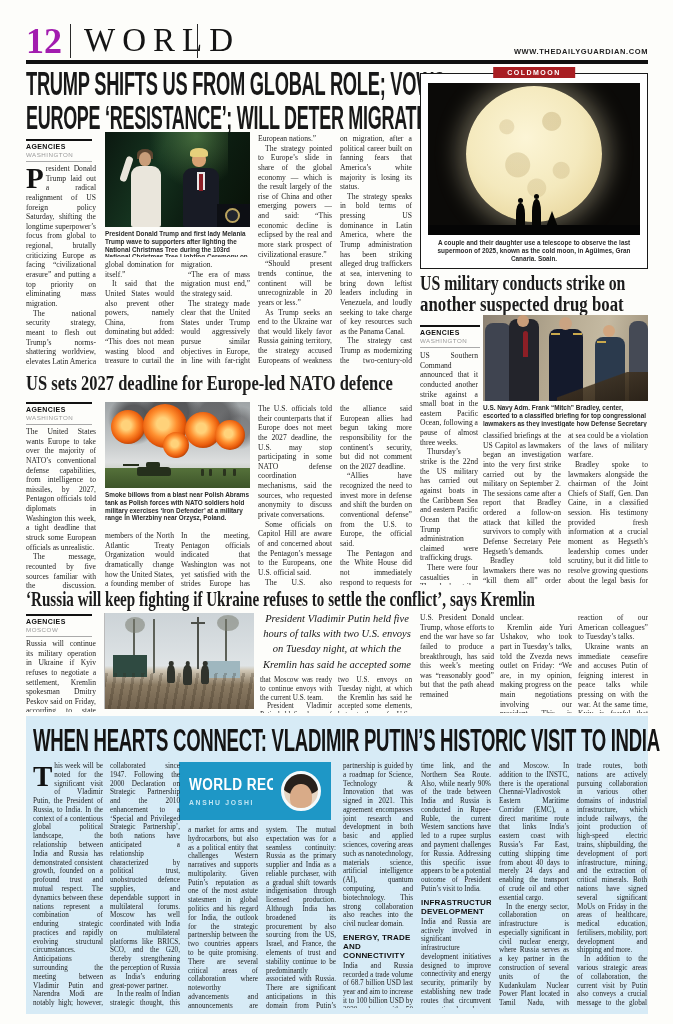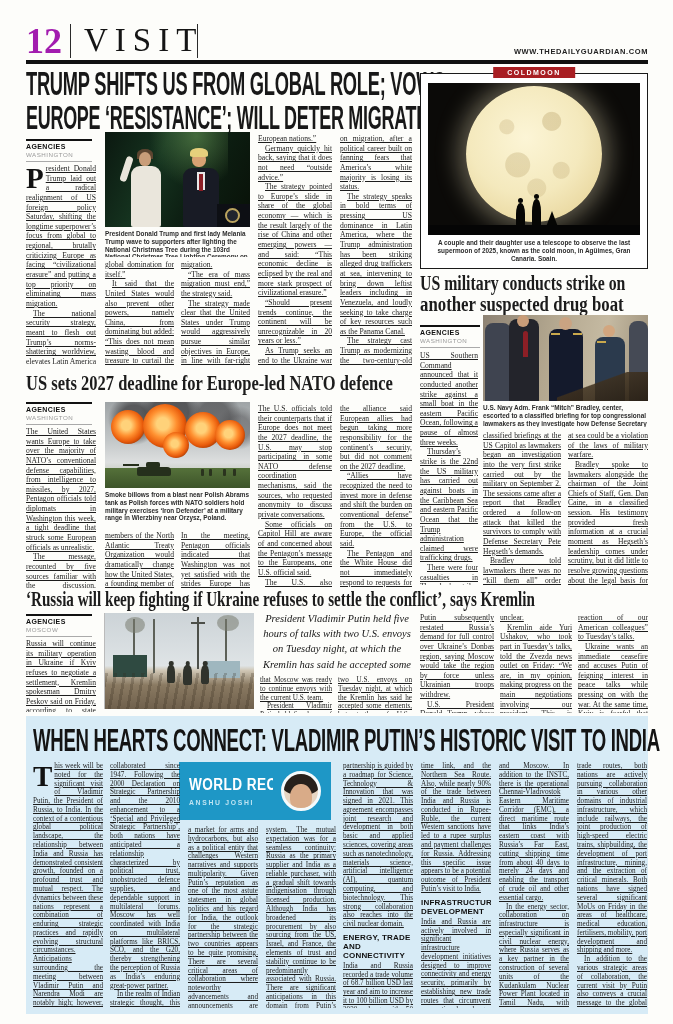--- a/index.html
+++ b/index.html
@@ -23,21 +23,21 @@
      font:700 33px "Liberation Sans", sans-serif; letter-spacing:-.5px; color:#181818; line-height:1.02; }
   .hl-serif { font:700 21px "Liberation Serif", serif; color:#1c1c1c; white-space:nowrap;
      transform-origin:0 50%; line-height:1.06; }
 
   
   .byline { border-top:2.5px solid #111; border-bottom:1px solid #aaa; padding:2px 0 3px; }
   .byline .ag { font:700 7px "Liberation Sans", sans-serif; letter-spacing:.4px; color:#111; }
   .byline .ct { font:400 6.2px "Liberation Sans", sans-serif; letter-spacing:.5px; color:#999; margin-top:1px; }
 
   
-  .col { overflow:hidden; text-align:justify; font-size:7.6px; line-height:1.27; color:#1d1d1d;text-decoration:underline; }
+  .col { overflow:hidden; text-align:justify; font-size:7.6px; line-height:1.27; color:#1d1d1d; }
   .col p { margin:0; }
   .col p + p { text-indent:7px; }
   .col.small { font-size:7.2px; line-height:1.22; }
   .dropcap > p:first-child::first-letter { float:left; font:700 29px/0.85 "Liberation Serif", serif;
      padding:2px 2px 0 0; color:#111; }
   .caption { font:700 6.4px/1.22 "Liberation Sans", sans-serif; color:#2b2b2b; overflow:hidden; }
   .subhead { font:700 8px "Liberation Sans", sans-serif; color:#101010; letter-spacing:.2px; margin:4px 0 2px; }
   .pullquote { font:400 10.5px/1.45 "Liberation Serif", serif; font-style:italic; text-align:center; color:#161616; overflow:hidden; }
 
   
@@ -129,21 +129,21 @@
 </style>
 </head>
 <body>
 
 <div class="page">
 
   <div class="abs" style="left:26px; top:20px;">
     <div class="pagenum">12</div>
   </div>
   <div class="abs vrule" style="left:70px; top:24px; height:34px;"></div>
-  <div class="abs section-title" style="left:84px; top:22px;">VISIT</div>
+  <div class="abs section-title" style="left:84px; top:22px;">WORLD</div>
   <div class="abs vrule" style="left:197px; top:24px; height:34px;"></div>
   <div class="abs site-url" style="right:25px; top:47px;">WWW.THEDAILYGUARDIAN.COM</div>
   <div class="abs topbar" style="left:26px; right:25px; top:60px; height:4px;"></div>
 
   <div class="abs hl-condensed" style="left:26px; top:67px;">
     <span style="transform:scaleX(.555);">TRUMP SHIFTS US FROM GLOBAL ROLE; VOWS</span>
     <span style="transform:scaleX(.545);">EUROPE ‘RESISTANCE’; WILL DETER MIGRATION</span>
   </div>
 
   <div class="abs byline" style="left:26px; top:139px; width:66px;">
@@ -175,21 +175,20 @@
       <p>global domination for itself.”</p>
       <p>It said that the United States would also prevent other powers, namely China, from dominating but added: “This does not mean wasting blood and treasure to curtail the influence of all the world’s great and middle powers.”</p>
     </div>
   <div class="abs col" style="left:181px; top:260px; width:69px; height:105px;">
       <p>migration.</p>
       <p>“The era of mass migration must end,” the strategy said.</p>
       <p>The strategy made clear that the United States under Trump would aggressively pursue similar objectives in Europe, in line with far-right parties’ agendas.</p>
     </div>
   <div class="abs col" style="left:258px; top:134px; width:74px; height:231px;">
       <p>European nations.”</p>
-      <p>Germany quickly hit back, saying that it does not need “outside advice.”</p>
       <p>The strategy pointed to Europe’s slide in share of the global economy — which is the result largely of the rise of China and other emerging powers — and said: “This economic decline is eclipsed by the real and more stark prospect of civilizational erasure.”</p>
       <p>“Should present trends continue, the continent will be unrecognizable in 20 years or less.”</p>
       <p>As Trump seeks an end to the Ukraine war that would likely favor Russia gaining territory, the strategy accused Europeans of weakness and said the United States should focus on “ending the perception, and preventing the reality, of NATO as a perpetually expanding alliance.” Trump since returning to office in January has ordered sweeping curbs</p>
     </div>
   <div class="abs col" style="left:340px; top:134px; width:72px; height:231px;">
       <p>on migration, after a political career built on fanning fears that America’s white majority is losing its status.</p>
       <p>The strategy speaks in bold terms of pressing US dominance in Latin America, where the Trump administration has been striking alleged drug traffickers at sea, intervening to bring down leftist leaders including in Venezuela, and loudly seeking to take charge of key resources such as the Panama Canal.</p>
       <p>The strategy cast Trump as modernizing the two-century-old Monroe Doctrine, in which the then young United States declared Latin America off-limits to rival powers.</p>
     </div>
 
@@ -313,21 +312,20 @@
 
   <div class="abs pullquote" style="left:260px; top:611px; width:154px; height:62px;">President Vladimir Putin held five hours of talks with two U.S. envoys on Tuesday night, at which the Kremlin has said he accepted some elements, but not others, of a U.S.-drafted peace plan.</div>
   <div class="abs col small" style="left:260px; top:676px; width:72px; height:37px;">
       <p>that Moscow was ready to continue envoys with the current U.S. team.</p>
       <p>President Vladimir Putin held five hours of talks with</p>
     </div>
   <div class="abs col small" style="left:338px; top:676px; width:74px; height:37px;">
       <p>two U.S. envoys on Tuesday night, at which the Kremlin has said he accepted some elements, but not others, of a U.S.-drafted peace plan.</p>
     </div>
   <div class="abs col" style="left:420px; top:613px; width:74px; height:100px;">
-      <p>Putin subsequently restated Russia’s demand for full control over Ukraine’s Donbas region, saying Moscow would take the region by force unless Ukrainian troops withdrew.</p>
       <p>U.S. President Donald Trump, whose efforts to end the war have so far failed to produce a breakthrough, has said this week’s meeting was “reasonably good” but that the path ahead remained</p>
     </div>
   <div class="abs col" style="left:500px; top:613px; width:72px; height:100px;">
       <p>unclear.</p>
       <p>Kremlin aide Yuri Ushakov, who took part in Tuesday’s talks, told the Zvezda news outlet on Friday: “We are, in my opinion, making progress on the main negotiations involving our president. This is encouraging, and we are ready to continue working with this American team.”</p>
     </div>
   <div class="abs col" style="left:578px; top:613px; width:70px; height:100px;">
       <p>reaction of our American colleagues” to Tuesday’s talks.</p>
       <p>Ukraine wants an immediate ceasefire and accuses Putin of feigning interest in peace talks while pressing on with the war. At the same time, Kyiv is fearful that Trump and Putin could clinch a deal that would force it to accept deeply unfavourable terms and leave it vulnerable to a new attack by Russia in the future.</p>
     </div>

